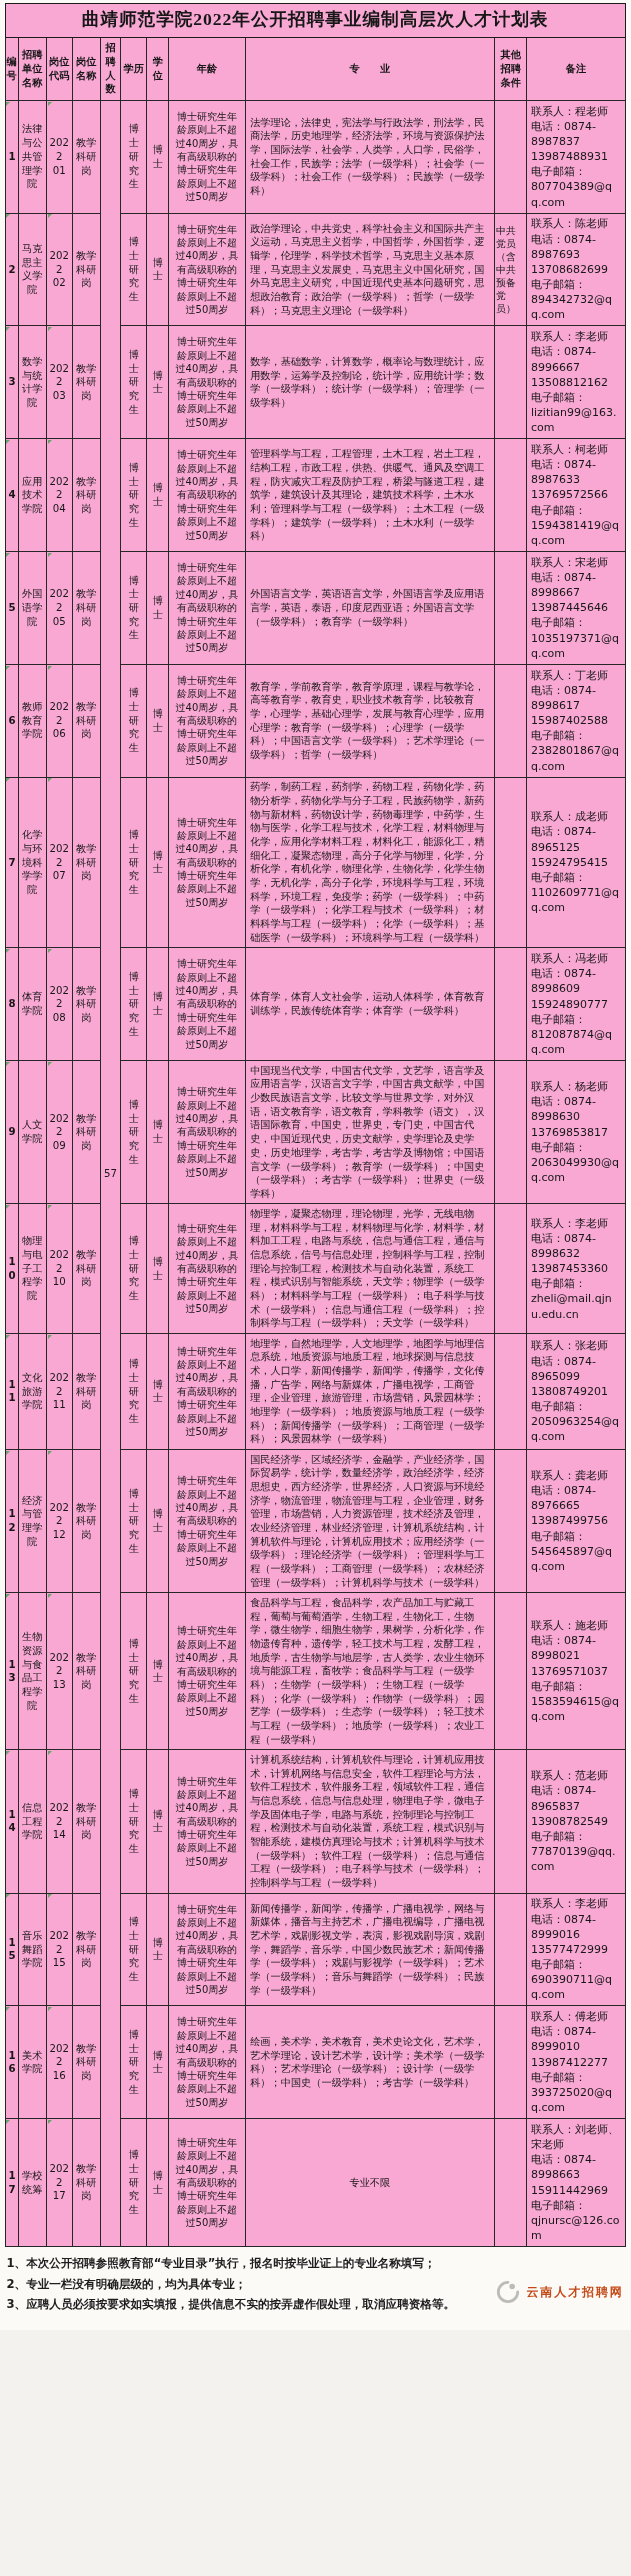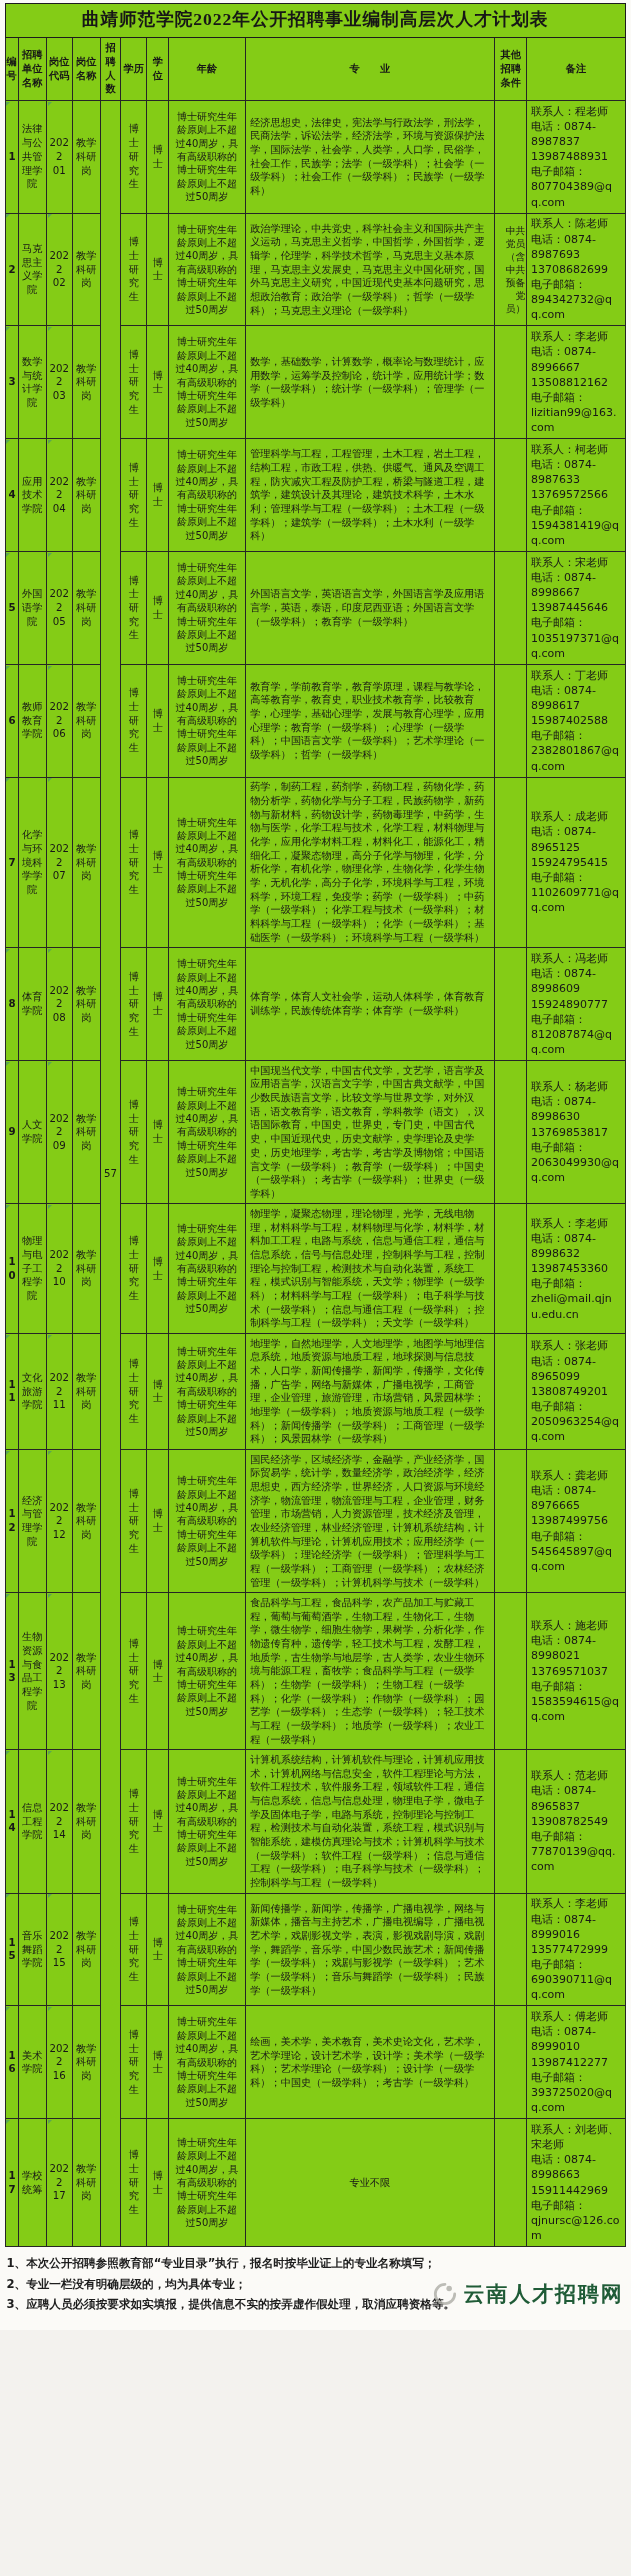--- a/index.html
+++ b/index.html
@@ -7,21 +7,21 @@
     width:632px;
     background:#f3f2ee;
     font-family:"DejaVu Sans","Liberation Sans",sans-serif;
     color:#171717;
   }
   .sheet{background:#fbfaf7;padding:2.8px 4.6px 0 4.6px;}
   table{
     width:621px;
     border-collapse:collapse;
     table-layout:fixed;
-    background:#84cc16;
+    background:#f9a8d4;
   }
   th,td{
     border:0.9px solid #262626;
     padding:1.9px 2.8px;
     font-size:10.2px;
     line-height:1.34;
     vertical-align:middle;
     white-space:pre-line;
     word-break:break-all;
     position:relative;
@@ -34,21 +34,21 @@
     padding:4.6px 1.9px;
     letter-spacing:0.9px;
     border:1.4px solid #1c1c1c;
   }
   thead th{font-weight:bold;text-align:center;padding:3.7px 0.9px;}
   td.c{text-align:center;}
   td.no{font-weight:bold;}
   td.age{text-align:center;font-size:10px;margin-left:36px;}
   td.major{text-align:left;padding:2.8px 4.6px;}
   td.major.center{text-align:center;}
-  td.cond{text-align:right;font-size:9.8px;padding:1.9px 0.9px;}
+  td.cond{text-align:left;font-size:9.8px;padding:1.9px 0.9px;}
   td.remark{
     text-align:left;
     font-size:11px;
     padding:2.8px 3.7px;
     white-space:normal;
   }
   td.remark div{word-break:break-all;line-height:1.38;}
   td.remark div.rt{text-align:left;padding-right:1.9px;}
   td.cnt{text-align:center;}
   .gm::before{
@@ -65,22 +65,22 @@
     padding:5.6px 1.9px 15px 1.9px;
     font-size:11.6px;
     font-weight:bold;
     color:#1e1e1e;
   }
   .footer .note{line-height:1.8;word-break:break-all;}
   .watermark{
     position:absolute;
     right:5.6px;top:33px;
     display:flex;align-items:center;gap:6.5px;
-    color:#14532d;
-    font-size:21px;
+    color:#c2410c;
+    font-size:12px;
     font-weight:bold;
     letter-spacing:1.9px;
     opacity:.95;
   }
   .watermark svg{display:block;opacity:.8;}
 </style>
 </head>
 <body>
 
 <div class="sheet">
@@ -131,21 +131,21 @@
         <tr>
     <td class="c no gm">1</td>
     <td class="c">法律与公共管理学院</td>
     <td class="c gm">2022
 01</td>
     <td class="c">教学科研岗</td>
     <td rowspan="17" class="cnt">57</td>
           <td class="c">博士研究生</td>
     <td class="c">博士</td>
     <td class="age">博士研究生年龄原则上不超过40周岁，具有高级职称的博士研究生年龄原则上不超过50周岁</td>
-    <td class="major">经济思想史，法律史，宪法学与行政法学，刑法学，民商法学，诉讼法学，经济法学，环境与资源保护法学，国际法学，社会学，人类学，人口学，民俗学，社会工作，民族学；法学（一级学科）；社会学（一级学科）；社会工作（一级学科）；民族学（一级学科）</td>
+    <td class="major">法学理论，法律史，宪法学与行政法学，刑法学，民商法学，历史地理学，经济法学，环境与资源保护法学，国际法学，社会学，人类学，人口学，民俗学，社会工作，民族学；法学（一级学科）；社会学（一级学科）；社会工作（一级学科）；民族学（一级学科）</td>
     <td class="cond"></td>
     <td class="remark">
             <div>联系人：程老师</div>
             <div>电话：0874-</div>
             <div>8987837</div>
             <div class="rt">13987488931</div>
             <div>电子邮箱：</div>
             <div>807704389@qq.com</div>
           </td>
   </tr>

